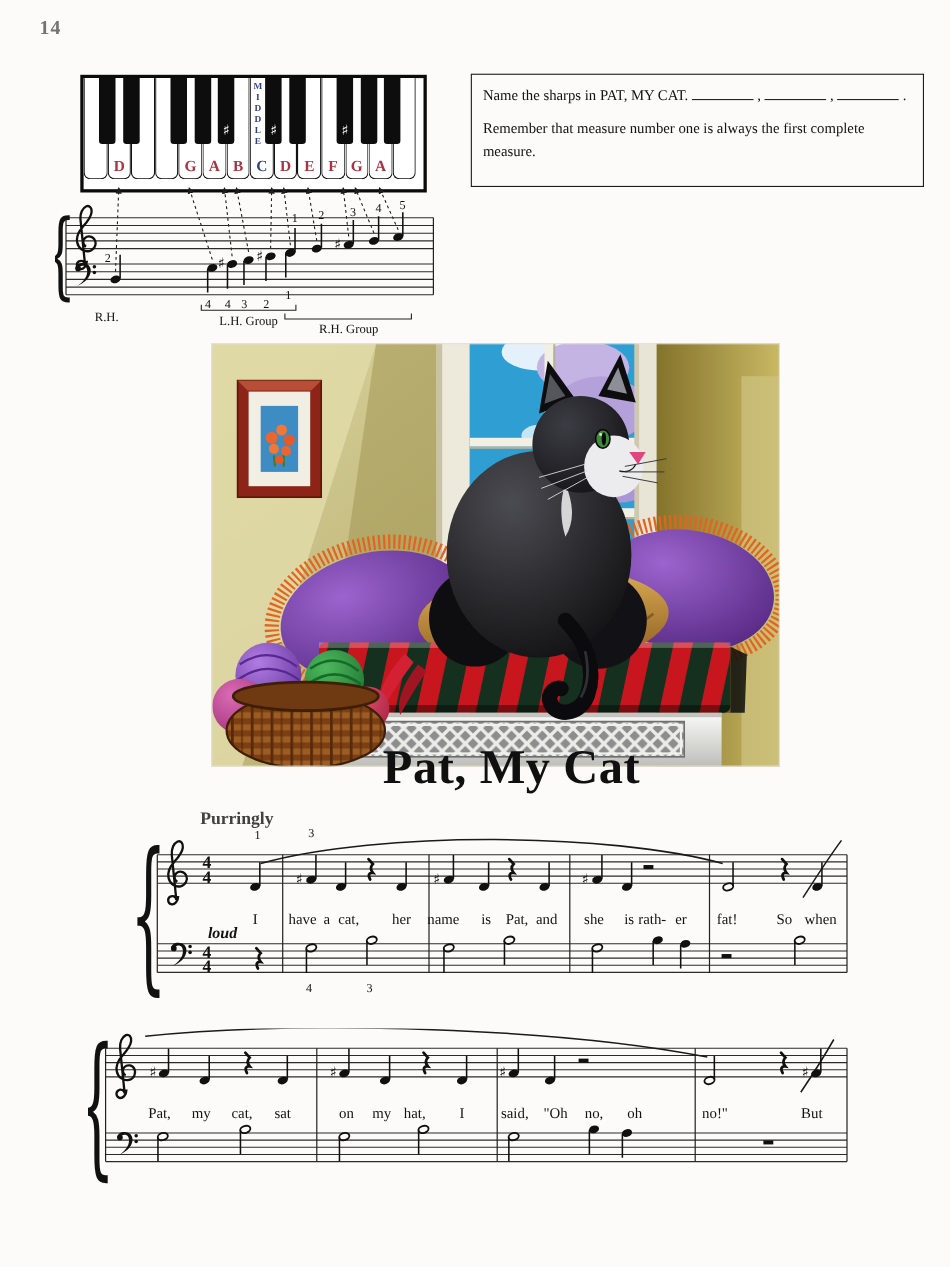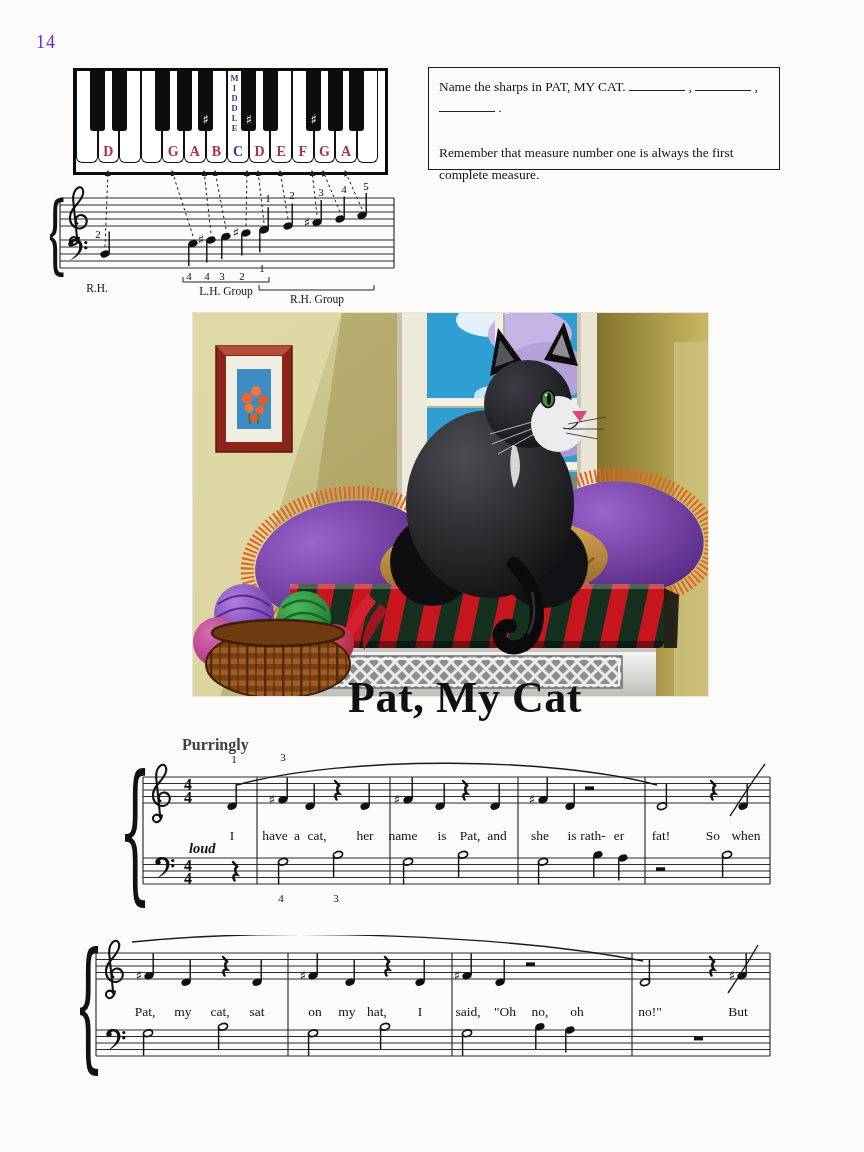--- a/index.html
+++ b/index.html
@@ -1,38 +1,38 @@
 <!DOCTYPE html>
 <html><head>
 <meta charset="utf-8">
 <style>
   html,body{margin:0;padding:0;background:#e9e7e2;}
   .page{position:relative;width:864px;height:1152px;background:#fcfbf9;overflow:hidden;
         font-family:"Liberation Serif","DejaVu Serif",serif;border-right:2px solid #c9c6c0;}
   .abs{position:absolute;}
-  .page-num{left:36px;top:32px;font-size:18px;font-weight:normal;letter-spacing:1px;color:#6d28d9;}
+  .page-num{left:36px;top:15px;font-size:18px;font-weight:bold;letter-spacing:1px;color:#737373;}
 
   
   .kb{left:73px;top:68px;width:309px;height:101px;border:3px solid #0b0b0b;background:#fff;}
   .wkey{position:absolute;top:0;height:92px;background:#fff;border:1.6px solid #111;border-top:none;
         border-radius:0 0 6px 6px;box-sizing:border-box;}
   .klabel{position:absolute;bottom:2px;left:0;right:0;text-align:center;font-size:14px;font-weight:bold;color:#a93342;}
   .klabel.blue{color:#32417f;}
   .bkey{position:absolute;top:0;height:60px;width:15px;background:#0d0d0d;border-radius:0 0 3px 3px;}
   .bkey .sharp{position:absolute;bottom:4px;left:0;right:0;text-align:center;color:#fff;font-size:13px;
         font-family:"DejaVu Sans",sans-serif;}
   .midstack{position:absolute;top:2px;left:0;right:7px;text-align:center;font-size:8.5px;line-height:10px;
         font-weight:bold;color:#32417f;}
 
   
-  .qbox{left:428px;top:67px;width:352px;height:103px;border:1.6px solid #1b1b1b;box-sizing:border-box;
+  .qbox{left:428px;top:67px;width:412px;height:103px;border:1.6px solid #1b1b1b;box-sizing:border-box;
         padding:8px 10px 6px 10px;font-size:13.4px;line-height:1.58;color:#131313;}
   .blank{display:inline-block;border-bottom:1.3px solid #222;height:11px;vertical-align:baseline;}
   .b58{width:56px;} .b120{width:122px;} .b115{width:116px;}
-  .qrem{margin-top:24px;}
+  .qrem{margin-top:9px;}
 
   
   .title{left:300px;top:672px;width:330px;text-align:center;font-size:44px;font-weight:bold;color:#101010;
          letter-spacing:.5px;}
   .tempo{left:182px;top:736px;font-size:16px;font-weight:bold;color:#404040;}
 
   svg .sline{stroke:#2b2b2b;stroke-width:1;}
   svg .bar{stroke:#222;stroke-width:1.1;}
   svg .lyric{font-family:"Liberation Serif","DejaVu Serif",serif;font-size:13.5px;fill:#131313;text-anchor:middle;}
   svg .fing{font-family:"Liberation Serif","DejaVu Serif",serif;font-size:11px;fill:#111;text-anchor:middle;}

